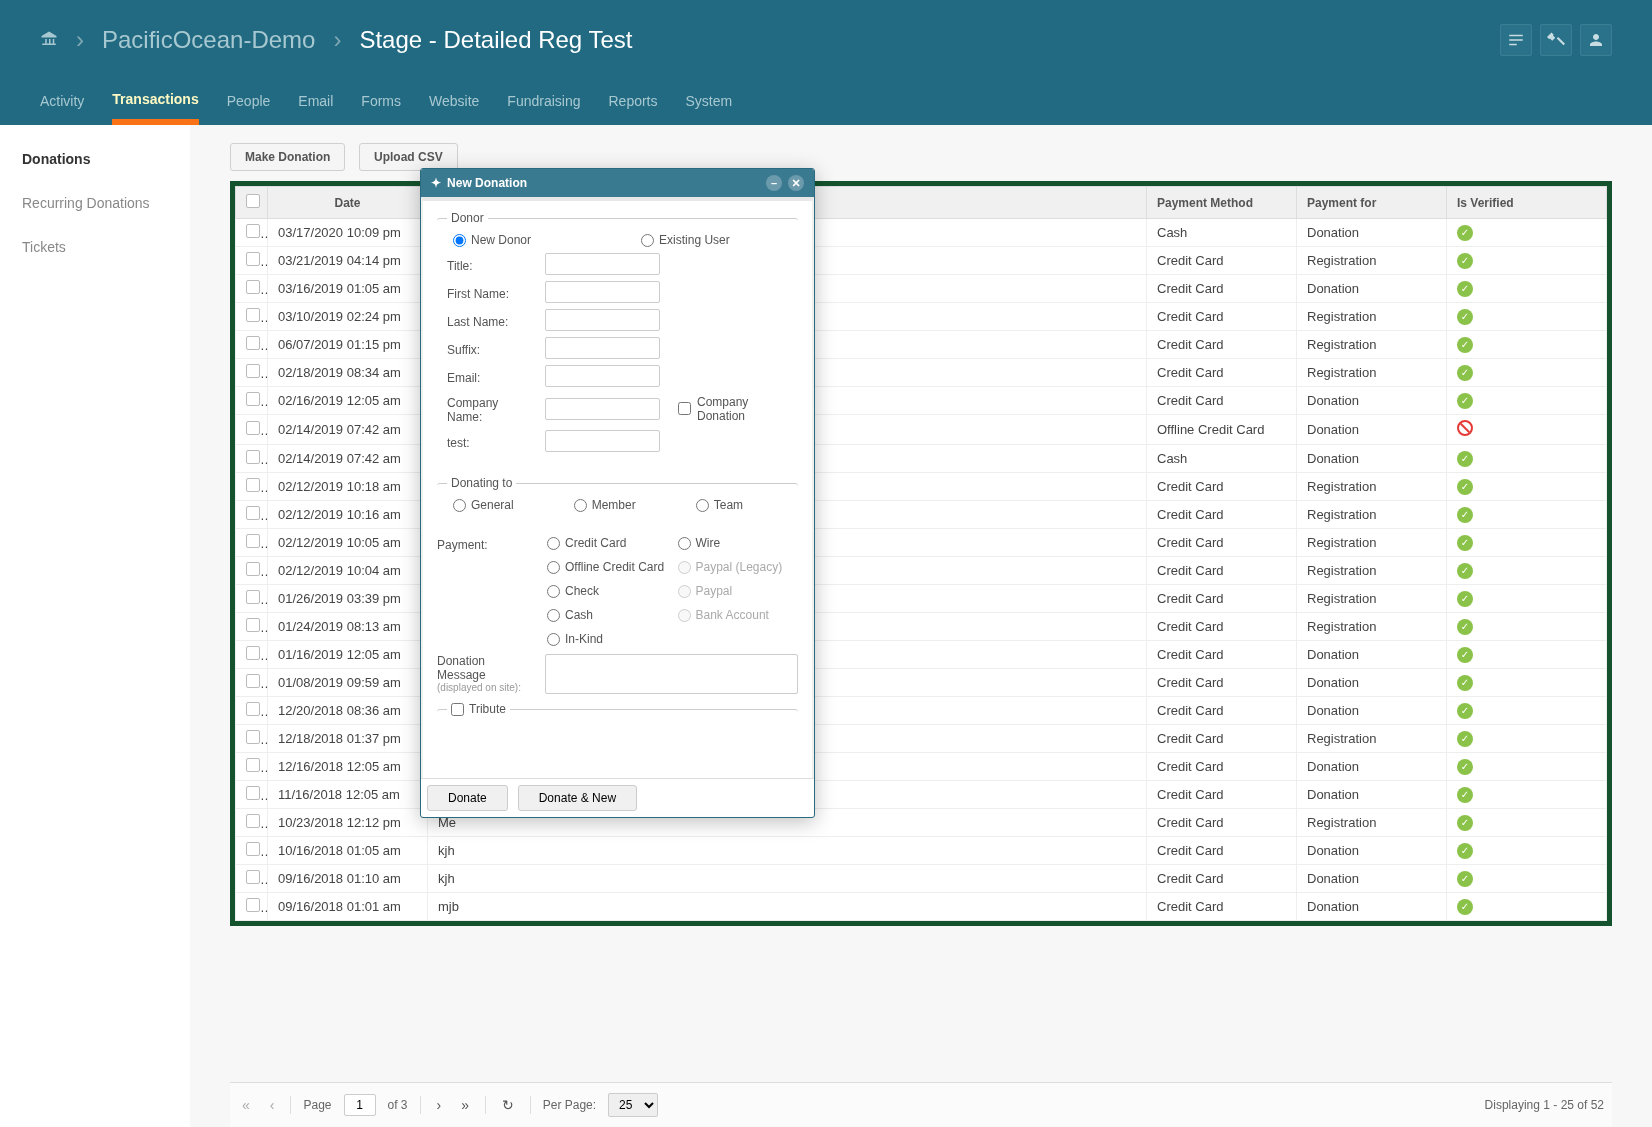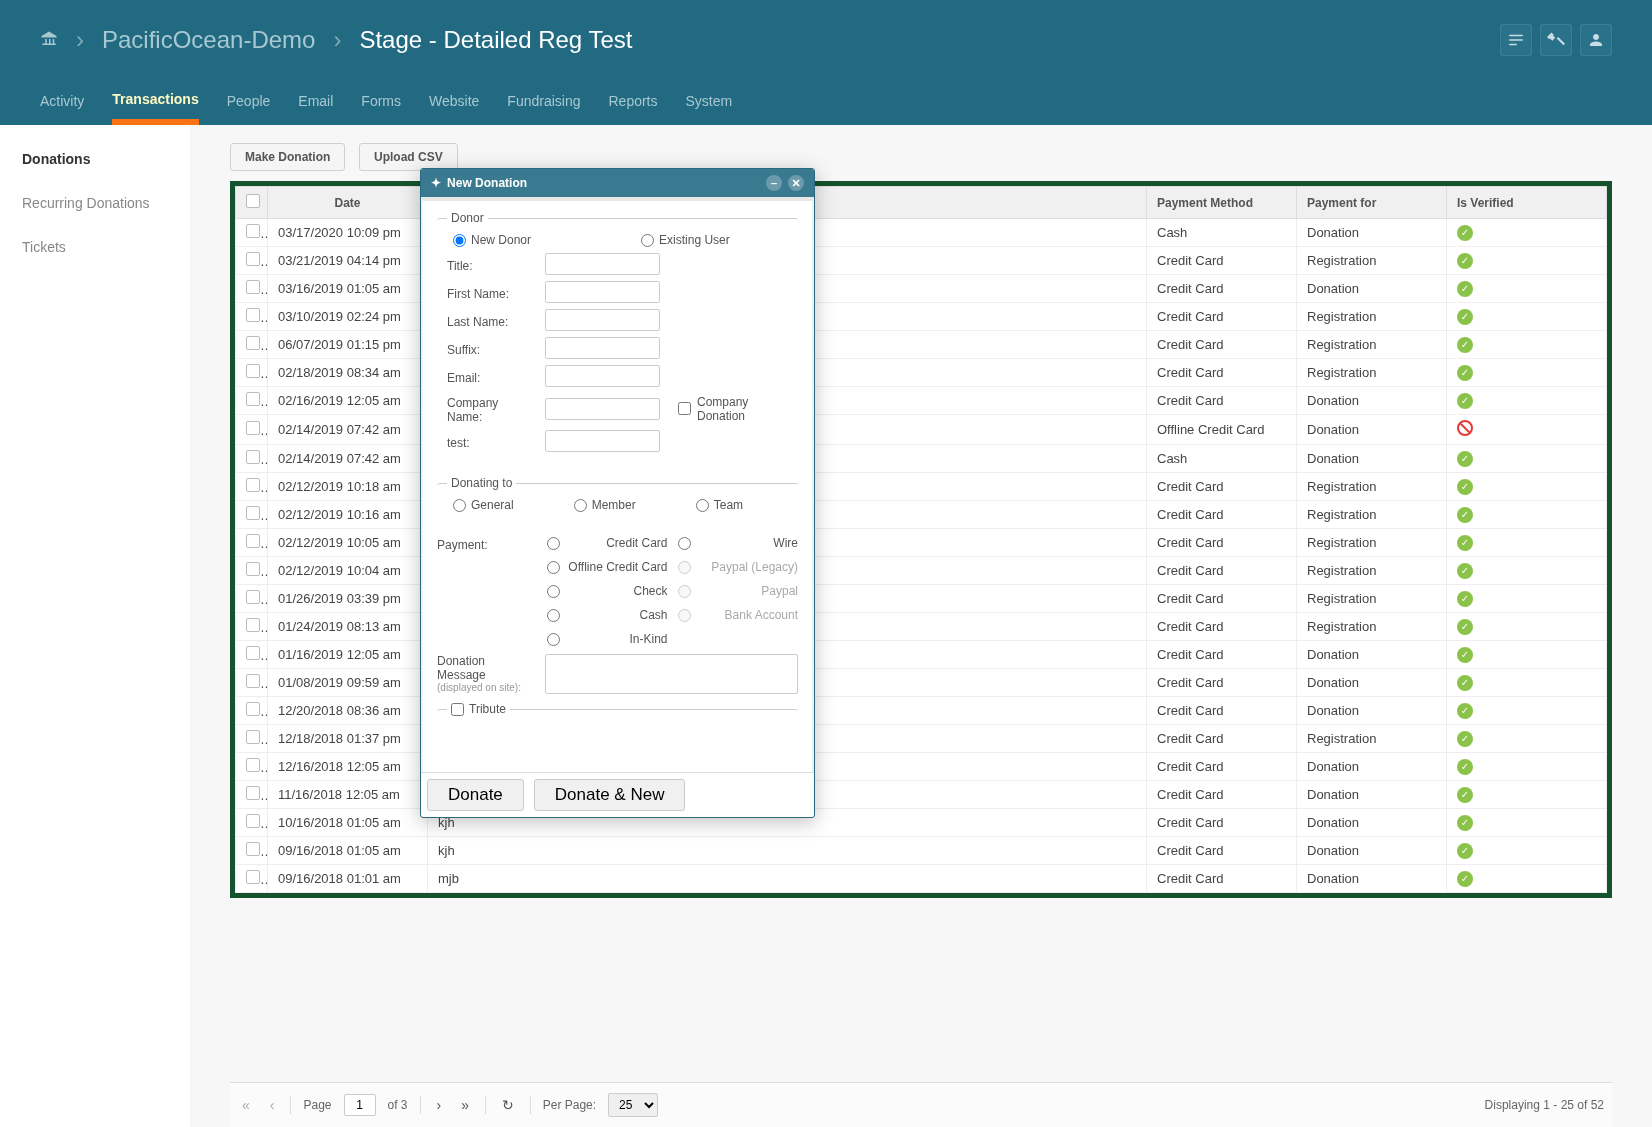--- a/index.html
+++ b/index.html
@@ -54,32 +54,32 @@
 .modal-header .hdr-icon { width: 16px; height: 16px; border-radius: 50%; background: #6a9aab; display: inline-flex; align-items: center; justify-content: center; cursor: pointer; font-size: 11px; color: #fff; }
 .modal-body { padding: 10px 14px; flex: 1; overflow-y: auto; font-size: 12px; color: #555; border-top: 4px solid #e8e8e8; border-left: 2px solid #f0f0f0; border-right: 2px solid #f0f0f0; }
 fieldset { border: 1px solid #ccc; border-radius: 3px; padding: 8px 10px; margin-bottom: 10px; border-left: none; border-right: none; border-bottom: none; }
 fieldset > legend { padding: 0 4px; font-size: 12px; color: #555; }
 .form-row { display: flex; align-items: center; margin-bottom: 6px; gap: 8px; }
 .form-row label.lbl { width: 90px; flex-shrink: 0; font-size: 12px; padding-top: 3px; }
 .form-row input[type=text] { border: 1px solid #ccc; height: 22px; width: 115px; border-radius: 2px; padding: 0 4px; font-size: 12px; }
 .form-row textarea { border: 1px solid #ccc; width: 115px; height: 50px; border-radius: 2px; resize: none; }
 .radio-row { display: flex; gap: 30px; align-items: center; margin-bottom: 6px; padding-left: 6px; flex-wrap: wrap; }
 .radio-row.wide { gap: 60px; }
-.rdo-wrap { display: flex; align-items: center; gap: 5px; font-size: 12px; justify-content: space-between; }
+.rdo-wrap { display: flex; align-items: center; gap: 5px; font-size: 12px; }
 .rdo-wrap.disabled { color: #aaa; }
 input[type=radio], input[type=checkbox] { width: 13px; height: 13px; }
 .cb-inline { display: flex; align-items: center; gap: 6px; font-size: 12px; margin-left: 10px; }
 .payment-grid { display: grid; grid-template-columns: 100px 1fr 1fr; column-gap: 10px; }
 .payment-grid .col-label { font-size: 12px; padding-top: 2px; }
 .payment-grid .col { display: flex; flex-direction: column; gap: 10px; }
 .msg-row { display: grid; grid-template-columns: 100px 1fr; gap: 8px; margin: 8px 0; }
 .msg-row textarea { width: 100%; height: 40px; border: 1px solid #ccc; border-radius: 2px; resize: none; }
 .small { font-size: 10px; color: #999; }
 .modal-footer { border-top: 1px solid #ddd; padding: 6px; display: flex; gap: 10px; justify-content: flex-start; }
-.m-btn { background: #f0f0f0; border: 1px solid #ccc; border-radius: 3px; padding: 5px 20px; font-size: 17px; cursor: pointer; }
+.m-btn { background: #f0f0f0; border: 1px solid #ccc; border-radius: 3px; padding: 5px 20px; font-size: 12px; cursor: pointer; }
 
 svg.icon { width: 18px; height: 18px; fill: currentColor; }
 </style>
 </head>
 <body>
 
 <div class="header">
   <div class="breadcrumb-row">
     <div class="breadcrumb">
       <span><svg class="icon" viewBox="0 0 24 24">
@@ -316,29 +316,37 @@
             <tr>
               <td class="center"><span class="chk"></span></td>
               <td>11/16/2018 12:05 am</td>
               <td>kjh</td>
               <td>Credit Card</td>
               <td>Donation</td>
               <td><span class="verify-ok">✓</span></td>
             </tr>
             <tr>
               <td class="center"><span class="chk"></span></td>
+              <td>10/23/2018 12:12 pm</td>
+              <td>Me</td>
+              <td>Credit Card</td>
+              <td>Registration</td>
+              <td><span class="verify-ok">✓</span></td>
+            </tr>
+            <tr>
+              <td class="center"><span class="chk"></span></td>
               <td>10/16/2018 01:05 am</td>
               <td>kjh</td>
               <td>Credit Card</td>
               <td>Donation</td>
               <td><span class="verify-ok">✓</span></td>
             </tr>
             <tr>
               <td class="center"><span class="chk"></span></td>
-              <td>09/16/2018 01:05 am</td>
+              <td>09/16/2018 01:10 am</td>
               <td>kjh</td>
               <td>Credit Card</td>
               <td>Donation</td>
               <td><span class="verify-ok">✓</span></td>
             </tr>
             <tr>
               <td class="center"><span class="chk"></span></td>
               <td>09/16/2018 01:01 am</td>
               <td>mjb</td>
               <td>Credit Card</td>

